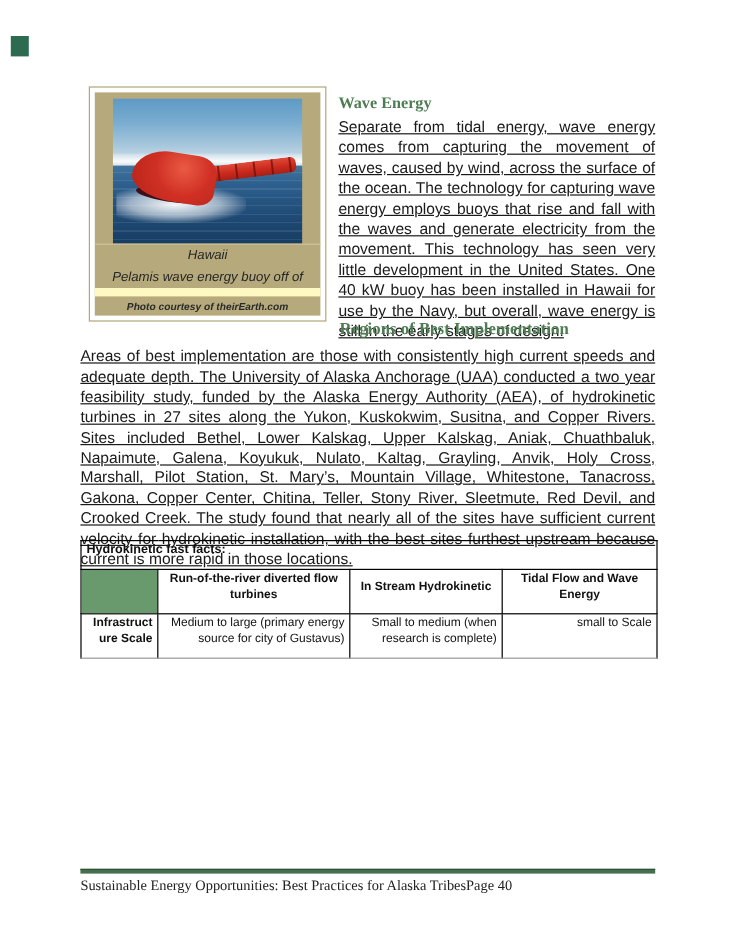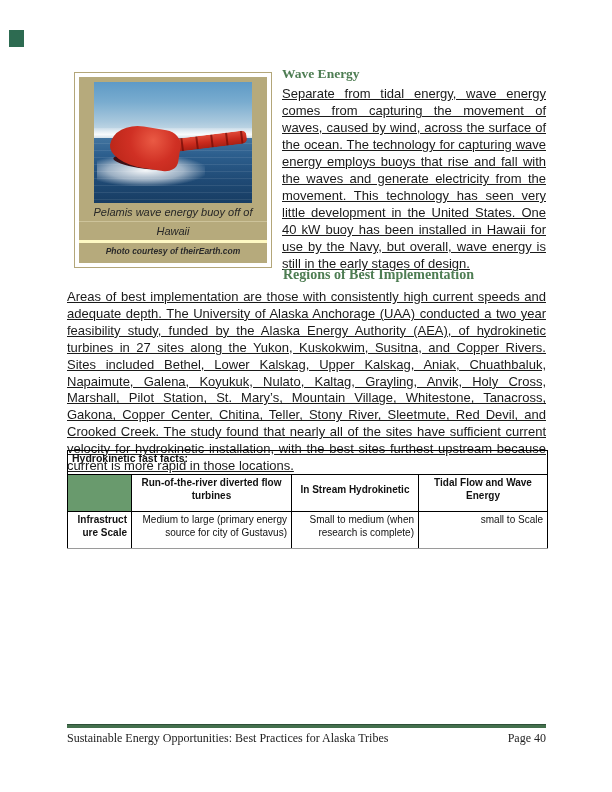--- a/index.html
+++ b/index.html
@@ -70,30 +70,30 @@
     border-radius:5px; transform:rotate(-7deg);
   }
   .fig-caption {
     width:100%; text-align:center; font-style:italic;
     font-size:11px; line-height:15px; color:#262626; padding:2px 0 1px;
   }
   .fig-caption.sep { border-top:1px solid #cdc39a; }
   .fig-credit {
     width:100%; text-align:center; font-style:italic; font-weight:bold;
     font-size:8.5px; line-height:12px; color:#2a2a2a; padding-top:2px;
-    border-top:3px solid #fef9c3;
+    border-top:7px solid #fef9c3;
   }
 
   
   .green-heading {
     font-family:"Liberation Serif", serif; font-weight:bold;
     font-size:13.5px; color:#4e7d53;
   }
   .wave-col { position:absolute; left:282px; top:66px; width:264px; }
-  .wave-col .green-heading { margin-bottom:3px; }
+  .wave-col .green-heading { margin-bottom:3px;margin-top:12px; }
   .body-text {
     font-size:13px; line-height:17px; text-align:justify; color:#1a1a1a;text-decoration:underline;
   }
   .regions-heading { position:absolute; left:283px; top:267px; font-size:14px; }
   .main-para {
     position:absolute; left:67px; top:289px; width:479px;
     line-height:16.9px;
   }
 
   
@@ -116,43 +116,43 @@
   .facts-table .row-label { font-weight:bold; overflow-wrap:anywhere; }
   .facts-table .bottom-row td { border-bottom:1px solid #9a9a9a;text-align:right; }
 
   
   .footer-bar {
     position:absolute; left:67px; top:724px; width:479px; height:4px;
     background:#44704d; border-top:1px solid #2e5138;
   }
   .footer-row {
     position:absolute; left:67px; top:731px; width:479px;
-    display:flex; justify-content:space-between;
+    display:flex; justify-content:flex-start;
     font-family:"Liberation Serif", serif; font-size:12px; color:#222;
   }
 </style>
 </head>
 <body>
 
 <div class="page-marker"></div>
 
 <div class="figure-box">
   <div class="figure-inner">
     <div class="photo">
       <div class="sky"></div>
       <div class="cloud-band"></div>
       <div class="sea"></div>
       <div class="sea-streaks"></div>
       <div class="splash"></div>
       <div class="pelamis-tube"></div>
       <div class="nose-shadow"></div>
       <div class="pelamis-nose"></div>
     </div>
+    <div class="fig-caption sep">Hawaii</div>
     <div class="fig-caption">Pelamis wave energy buoy off of</div>
-    <div class="fig-caption sep">Hawaii</div>
     <div class="fig-credit">Photo courtesy of theirEarth.com</div>
   </div>
 </div>
 
 <div class="wave-col">
   <div class="green-heading">Wave Energy</div>
   <div class="body-text">Separate from tidal energy, wave energy comes from capturing the movement of waves, caused by wind, across the surface of the ocean. The technology for capturing wave energy employs buoys that rise and fall with the waves and generate electricity from the movement. This technology has seen very little development in the United States. One 40 kW buoy has been installed in Hawaii for use by the Navy, but overall, wave energy is still in the early stages of design.</div>
 </div>
 
 <div class="green-heading regions-heading">Regions of Best Implementation</div>

